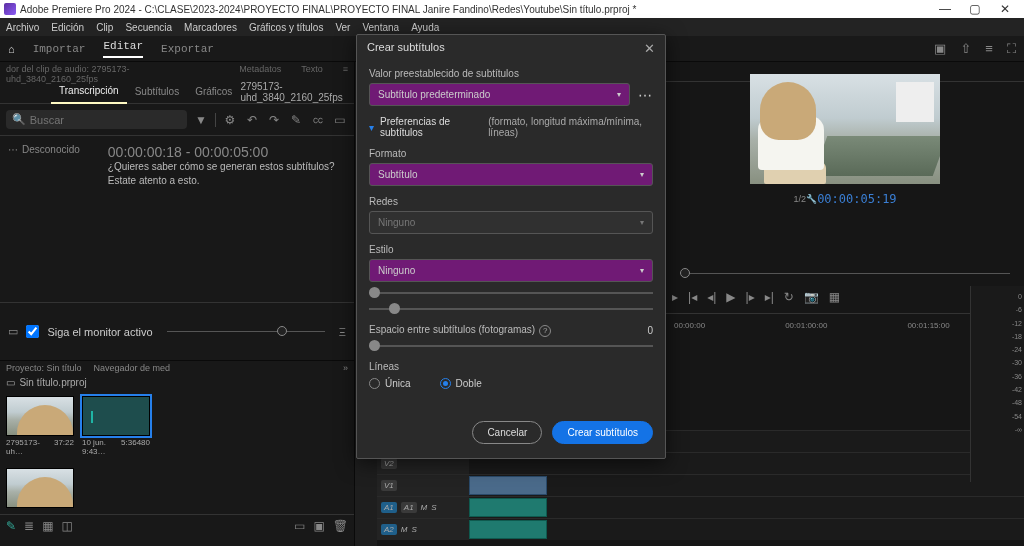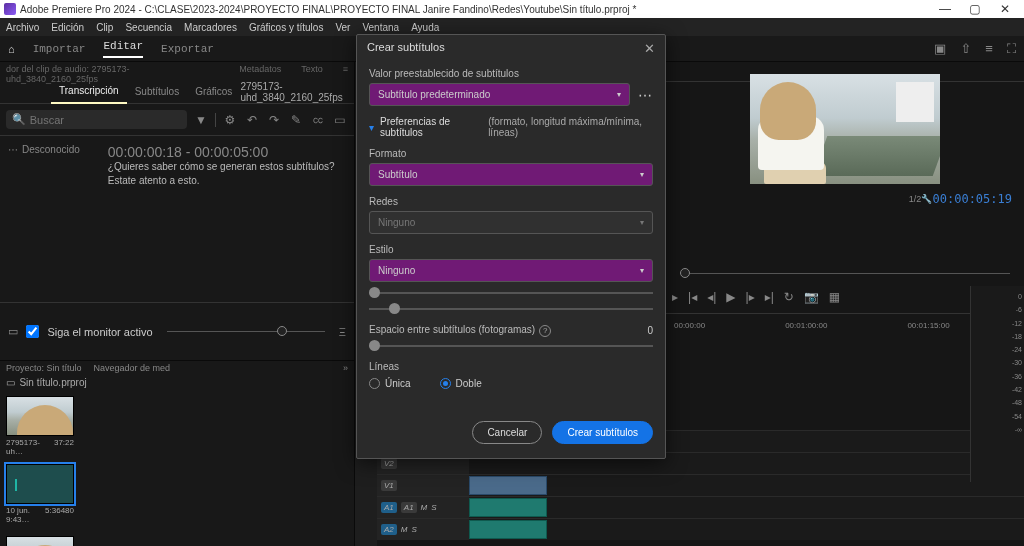--- a/index.html
+++ b/index.html
@@ -43,21 +43,21 @@
   .transcript-text { color: #bbb; font-size: 10px; line-height: 1.4; }
   .timecode-range { color: #888; font-size: 14px; }
   .monitor-strip { height: 58px; border-top: 1px solid #333; display: flex; align-items: center; gap: 8px; padding: 0 8px; }
   .slider-line { flex: 1; height: 1px; background: #555; position: relative; margin: 0 6px; }
   .slider-knob { position: absolute; top: -5px; left: 70%; width: 10px; height: 10px; border: 1px solid #888; border-radius: 50%; background: #222; }
   
   
   .project-panel { height: 186px; border-top: 1px solid #0a0a0a; display: flex; flex-direction: column; }
   .project-tabs { display: flex; padding: 2px 6px; font-size: 9px; color: #888; gap: 12px; }
   .project-name { padding: 2px 6px; font-size: 10px; color: #aaa; display: flex; align-items: center; gap: 4px; }
-  .thumbs { display: flex; gap: 8px; padding: 6px; flex-direction: column; }
+  .thumbs { display: flex; gap: 8px; padding: 6px; }
   .thumb { width: 68px; }
   .thumb-img { width: 68px; height: 40px; background: #444; border: 1px solid #000; position: relative; overflow: hidden; }
   .thumb-img.selected { outline: 2px solid #2680eb; }
   .thumb-label { font-size: 8px; color: #aaa; display: flex; justify-content: space-between; margin-top: 2px; }
   .audio-wave { background: #1e4d4d; position: relative; }
   .audio-wave::after { content: ''; position: absolute; left: 8px; right: 8px; top: 14px; height: 12px; background: linear-gradient(90deg,#1fb5a5 0,#1fb5a5 2px,transparent 2px,transparent 4px); }
   .bottom-toolbar { height: 22px; border-top: 1px solid #333; display: flex; align-items: center; gap: 8px; padding: 0 6px; color: #888; font-size: 12px; }
   
   
   .toolstrip { width: 22px; background: #1e1e1e; display: flex; flex-direction: column; gap: 10px; padding-top: 12px; align-items: center; color: #888; font-size: 12px; }
@@ -81,21 +81,21 @@
   .right-region { position: absolute; left: 666px; top: 62px; width: 358px; }
   .program-monitor { height: 200px; display: flex; flex-direction: column; align-items: center; }
   .program-vid { width: 190px; height: 110px; background: linear-gradient(180deg,#b8c8d0 0%,#9ab0b8 50%,#7a9098 100%); margin-top: 12px; position: relative; overflow: hidden; }
   .sky { position: absolute; inset: 0; background: linear-gradient(180deg,#d8e0e4 0%, #c0ccd0 40%, #a8b0a8 60%, #889080 100%); }
   .person { position: absolute; left: 6px; top: 6px; width: 82px; height: 100px; }
   .person-hair { position: absolute; top: 2px; left: 4px; width: 56px; height: 58px; background: #c9a978; border-radius: 30px 30px 20px 20px; }
   .person-shirt { position: absolute; top: 36px; left: 2px; width: 66px; height: 54px; background: #f5f5f0; border-radius: 14px 14px 4px 4px; }
   .person-pants { position: absolute; top: 82px; left: 8px; width: 62px; height: 22px; background: #e0d0b0; border-radius: 6px 6px 2px 2px; }
   .building { position: absolute; right: 6px; top: 8px; width: 38px; height: 40px; background: #eee; }
   .rail { position: absolute; right: 0; bottom: 8px; left: 70px; height: 40px; background: linear-gradient(180deg,#7a8a78 0%,#5a6a58 100%); transform: skewX(-20deg); }
-  .prog-status { display: flex; justify-content: flex-end; width: 100%; padding: 2px 12px; color: #888; font-size: 9px; margin-top: 6px; align-items: center; }
+  .prog-status { display: flex; justify-content: center; width: 100%; padding: 2px 12px; color: #888; font-size: 9px; margin-top: 6px; align-items: center; }
   .timecode-blue { color: #3a7fd5; font-family: monospace; font-size: 12px; }
   .transport { display: flex; gap: 10px; padding: 6px; color: #888; font-size: 12px; }
   .ruler { height: 24px; border-top: 1px solid #333; color: #888; font-size: 8px; display: flex; align-items: center; padding-left: 8px; gap: 80px; }
   .wave-panel { position: absolute; right: 0; top: 286px; width: 54px; height: 196px; background: #1a1a1a; border-left: 1px solid #333; }
   .db-scale { position: absolute; right: 2px; top: 4px; color: #888; font-size: 7px; line-height: 1.9; text-align: right; }
   
   
   .modal { position: absolute; left: 356px; top: 34px; width: 310px; background: #2a2a2a; border: 1px solid #555; border-radius: 2px; box-shadow: 0 4px 20px rgba(0,0,0,.6); z-index: 100; }
   .modal-header { display: flex; justify-content: space-between; padding: 6px 10px; font-size: 11px; color: #ddd; }
   .modal-close { cursor: pointer; color: #aaa; font-size: 13px; }

